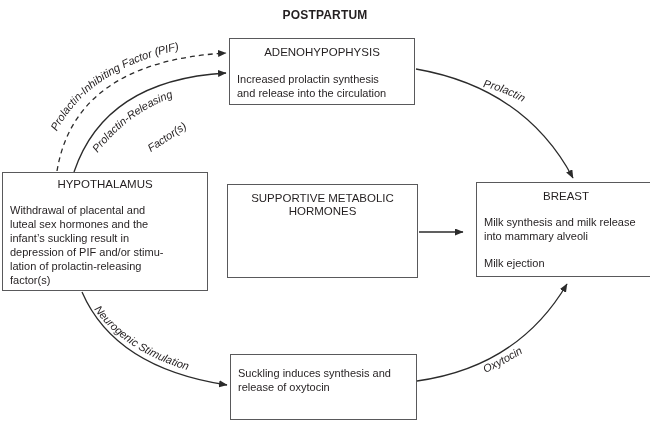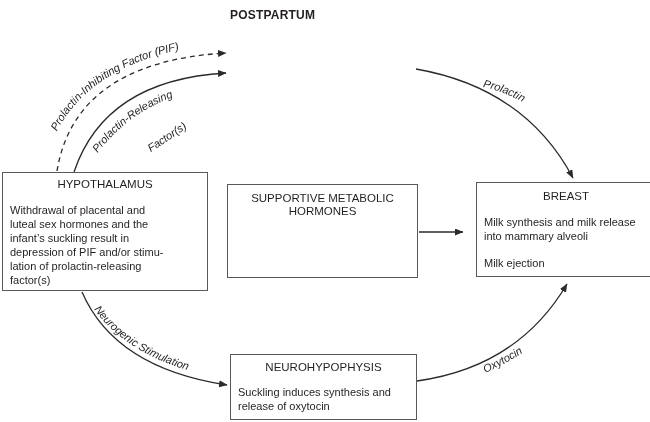--- a/index.html
+++ b/index.html
@@ -1,21 +1,21 @@
 <!DOCTYPE html>
 <html><head>
 <meta charset="utf-8">
 <style>
   html,body{margin:0;padding:0;background:#ffffff;}
   .canvas{
     position:relative;width:650px;height:422px;background:#ffffff;
     font-family:"Liberation Sans",sans-serif;color:#231f20;overflow:hidden;
   }
   .fig-title{
-    position:absolute;left:230px;top:8px;width:190px;text-align:left;
+    position:absolute;left:230px;top:8px;width:190px;text-align:center;
     font-weight:bold;font-size:12px;letter-spacing:.2px;
   }
   svg.arrows{position:absolute;left:0;top:0;}
   .arrow{fill:none;stroke:#2b2b2b;stroke-width:1.3px;}
   .dashed{stroke-dasharray:5 4;}
   .curve-label{font-size:11px;font-style:italic;fill:#231f20;}
   .box{
     position:absolute;box-sizing:border-box;background:#ffffff;
     border:1.4px solid #59595b;text-align:center;
   }
@@ -66,20 +66,25 @@
       <textPath href="#lp-prolactin" startOffset="6">Prolactin</textPath>
     </text>
     <text class="curve-label">
       <textPath href="#lp-neurogenic" startOffset="28">Neurogenic Stimulation</textPath>
     </text>
     <text class="curve-label">
       <textPath href="#lp-oxytocin" startOffset="5">Oxytocin</textPath>
     </text>
   </svg>
 
+  <div class="box" style="left:229px;top:38px;width:186px;height:67px;">
+    <div class="box-title">ADENOHYPOPHYSIS</div>
+    <div class="box-body">Increased prolactin synthesis
+and release into the circulation</div>
+  </div>
 
   <div class="box" style="left:2px;top:172px;width:206px;height:119px;">
     <div class="box-title" style="padding-top:5px;">HYPOTHALAMUS</div>
     <div class="box-body" style="margin-top:12px;">Withdrawal of placental and
 luteal sex hormones and the
 infant’s suckling result in
 depression of PIF and/or stimu-
 lation of prolactin-releasing
 factor(s)</div>
   </div>
@@ -91,18 +96,17 @@
 
   <div class="box" style="left:468px;top:182px;width:180px;height:95px;margin-left:8px;">
     <div class="box-title">BREAST</div>
     <div class="box-body" style="line-height:13.5px;">Milk synthesis and milk release
 into mammary alveoli
 
 Milk ejection</div>
   </div>
 
   <div class="box" style="left:230px;top:354px;width:187px;height:66px;">
-    <div class="box-title" style="padding-top:6px;">NEUROHYPOPHYSIS</div>
     <div class="box-body" style="margin-top:11px;">Suckling induces synthesis and
 release of oxytocin</div>
   </div>
 
 </div>
 
 </body></html>

